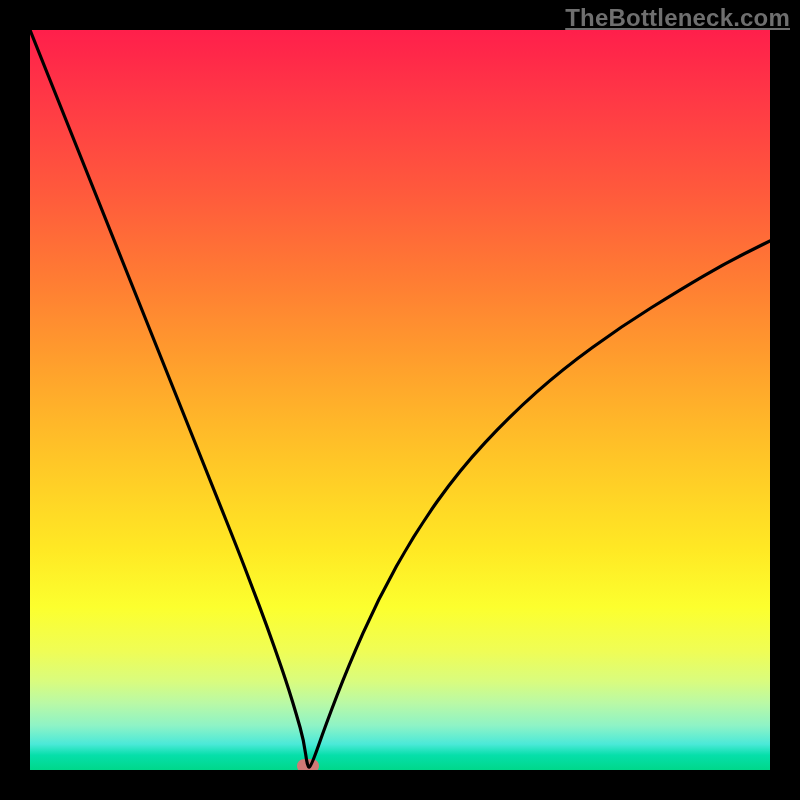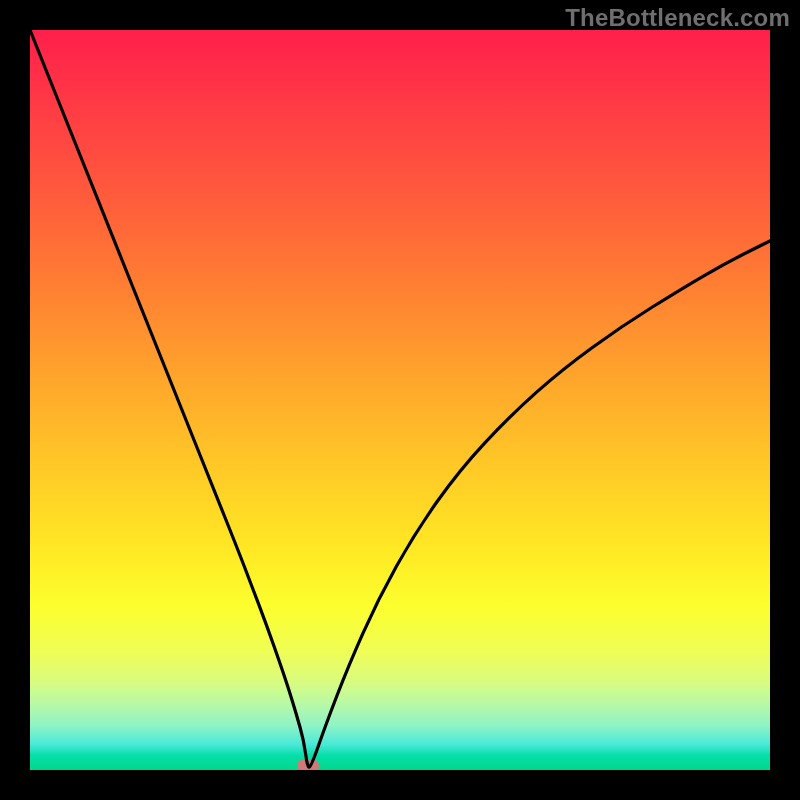--- a/index.html
+++ b/index.html
@@ -13,20 +13,21 @@
   .watermark {
     position: absolute;
     top: 4px;
     right: 10px;
     font-family: Arial, Helvetica, sans-serif;
     font-size: 24px;
     font-weight: 600;
     color: #6f6f6f;
     letter-spacing: 0.2px;
     z-index: 20;
+    text-decoration: underline;
   }
   .plot-area {
     position: absolute;
     left: 30px;
     top: 30px;
     width: 740px;
     height: 740px;
     overflow: hidden;
   }
   .gradient-bg {

